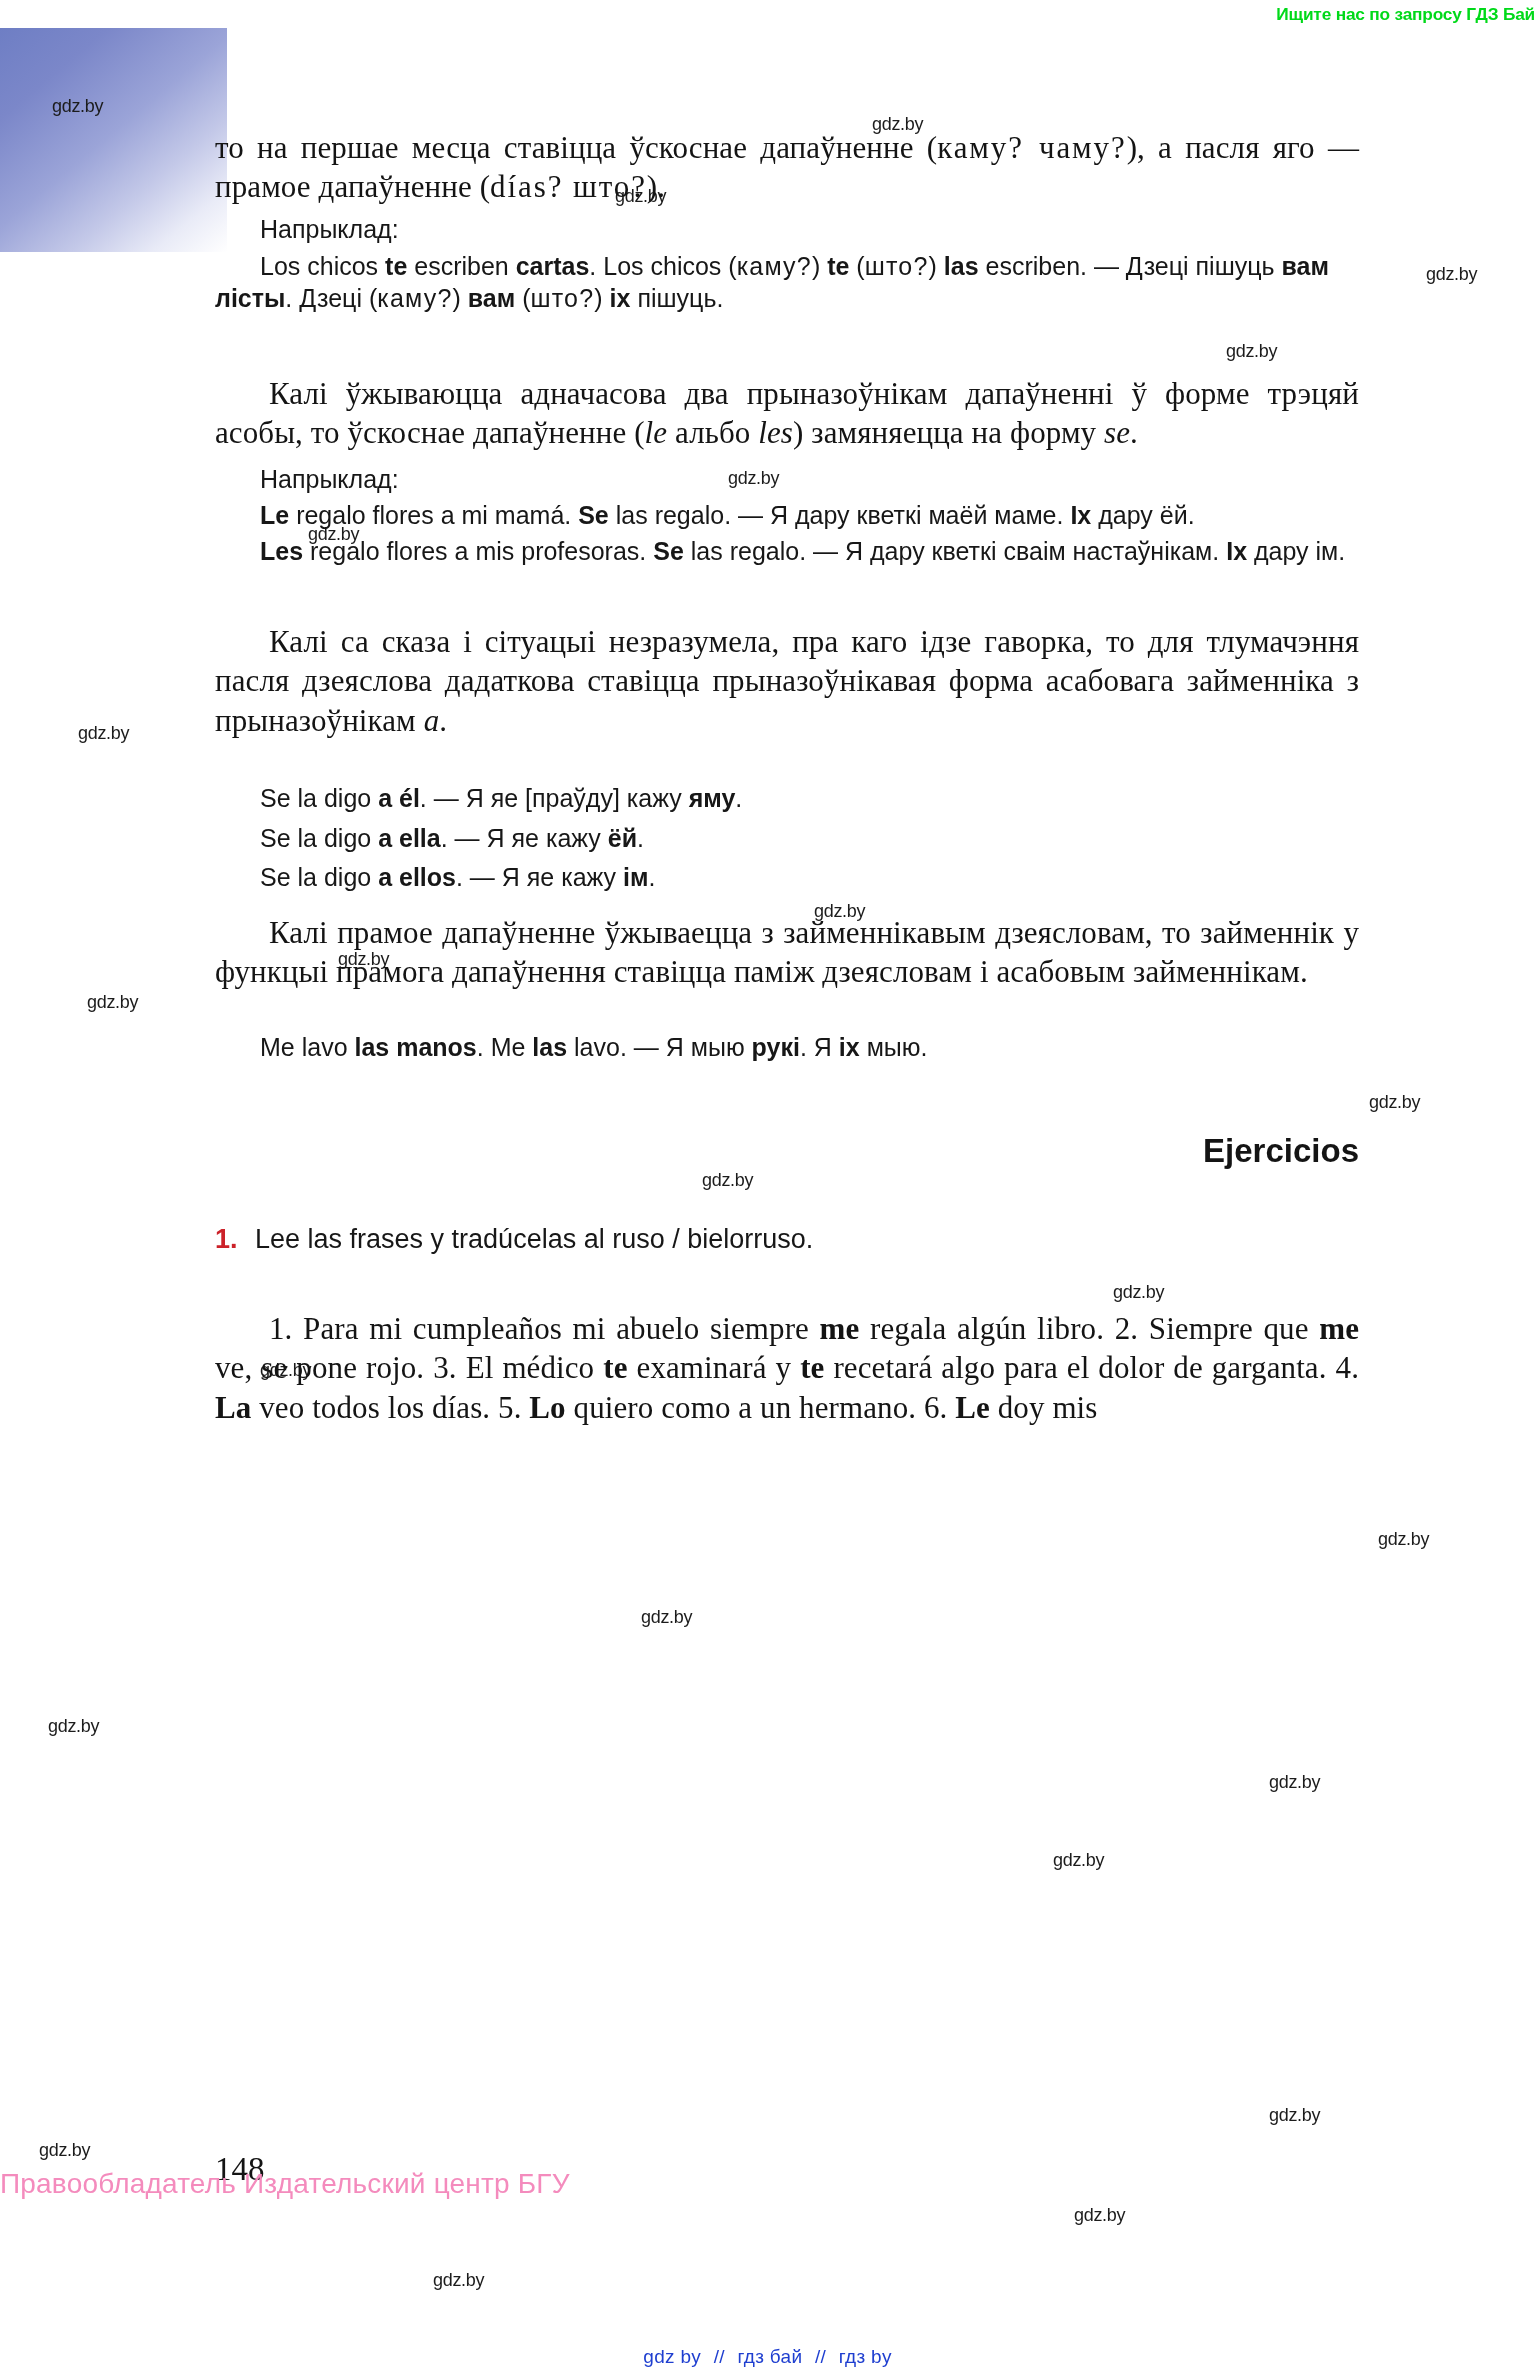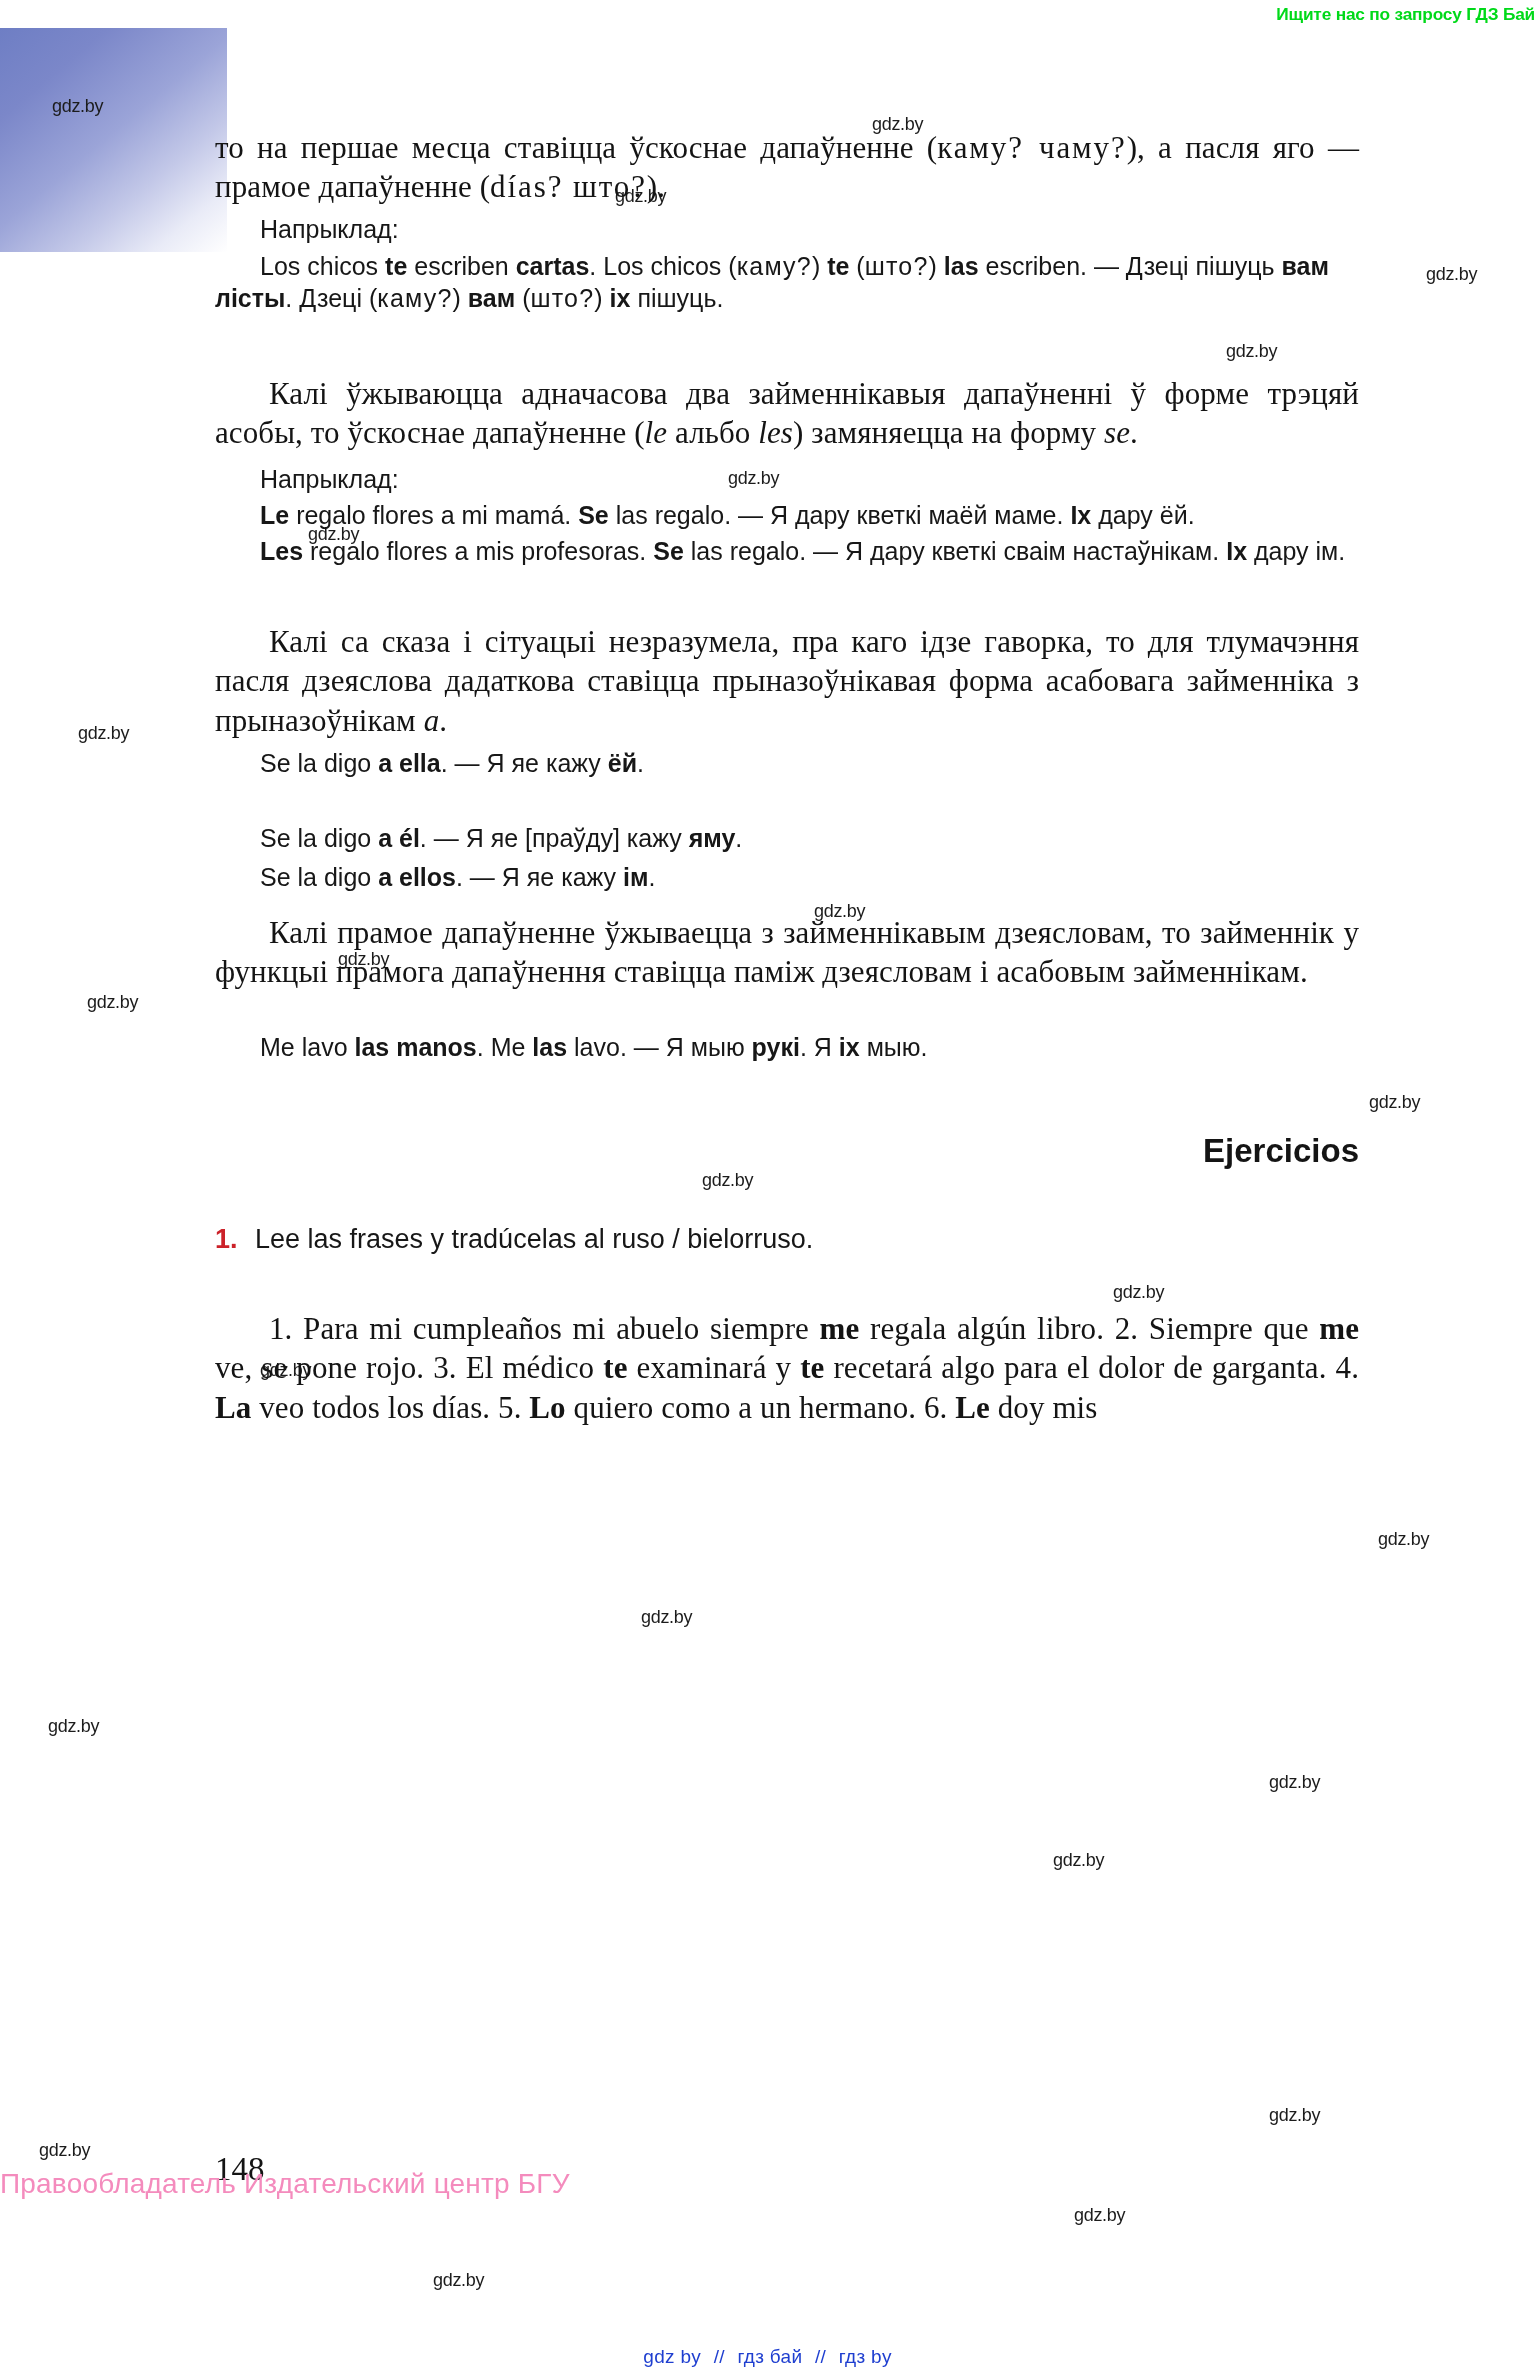--- a/index.html
+++ b/index.html
@@ -195,33 +195,33 @@
   </div>
 
 <div class="page">
 
   <p class="para-serif" style="margin-top:128px;"><span>то на першае месца ставіцца ўскоснае дапаўненне (</span><span class="sp-q">каму?  чаму?</span><span>), а пасля яго — прамое дапаўненне (</span><span class="sp-q">días?  што?</span><span>).</span></p>
 
   <p class="sans-block ind" style="margin-top:7px;">Напрыклад:</p>
 
   <p class="sans-block" style="margin-top:3.5px;text-indent:45px;"><span>Los chicos </span><b>te</b><span> escriben </span><b>cartas</b><span>. Los chicos (</span><span class="q-small">каму?</span><span>) </span><b>te</b><span> (</span><span class="q-small">што?</span><span>) </span><b>las</b><span> escriben. — Дзеці пішуць </span><b>вам лісты</b><span>. Дзеці (</span><span class="q-small">каму?</span><span>) </span><b>вам</b><span> (</span><span class="q-small">што?</span><span>) </span><b>ix</b><span> пішуць.</span></p>
 
-  <p class="para-serif indent" style="margin-top:59px;"><span>Калі ўжываюцца адначасова два займеннікавыя дапаўненні ў форме трэцяй асобы, то ўскоснае дапаўненне (</span><i>le</i><span> альбо </span><i>les</i><span>) замяняецца на форму </span><i>se</i><span>.</span></p>
+  <p class="para-serif indent" style="margin-top:59px;"><span>Калі ўжываюцца адначасова два прыназоўнікам дапаўненні ў форме трэцяй асобы, то ўскоснае дапаўненне (</span><i>le</i><span> альбо </span><i>les</i><span>) замяняецца на форму </span><i>se</i><span>.</span></p>
 
   <p class="sans-block ind" style="margin-top:10.4px;">Напрыклад:</p>
 
   <p class="sans-block" style="margin-top:3.5px;text-indent:45px;"><b>Le</b><span> regalo flores a mi mamá. </span><b>Se</b><span> las regalo. — Я дару кветкі маёй маме. </span><b>Ix</b><span> дару ёй.</span></p>
 
   <p class="sans-block" style="margin-top:3.5px;text-indent:45px;"><b>Les</b><span> regalo flores a mis profesoras. </span><b>Se</b><span> las regalo. — Я дару кветкі сваім настаўнікам. </span><b>Ix</b><span> дару ім.</span></p>
 
   <p class="para-serif indent" style="margin-top:54px;"><span>Калі са сказа і сітуацыі незразумела, пра каго ідзе гаворка, то для тлумачэння пасля дзеяслова дадаткова ставіцца прыназоўнікавая форма асабовага займенніка з прыназоўнікам </span><i>a</i><span>.</span></p>
 
+  <p class="sans-block" style="margin-top:42px;text-indent:45px;"><span>Se la digo </span><b>a él</b><span>. — Я яе [праўду] кажу </span><b>яму</b><span>.</span></p>
+
   <p class="sans-block" style="margin-top:7px;text-indent:45px;"><span>Se la digo </span><b>a ella</b><span>. — Я яе кажу </span><b>ёй</b><span>.</span></p>
-
-  <p class="sans-block" style="margin-top:42px;text-indent:45px;"><span>Se la digo </span><b>a él</b><span>. — Я яе [праўду] кажу </span><b>яму</b><span>.</span></p>
 
   <p class="sans-block" style="margin-top:7px;text-indent:45px;"><span>Se la digo </span><b>a ellos</b><span>. — Я яе кажу </span><b>ім</b><span>.</span></p>
 
   <p class="para-serif indent" style="margin-top:19px;">Калі прамое дапаўненне ўжываецца з займеннікавым дзеясловам, то займеннік у функцыі прамога дапаўнення ставіцца паміж дзеясловам і асабовым займеннікам.</p>
 
   <p class="sans-block" style="margin-top:40px;text-indent:45px;"><span>Me lavo </span><b>las manos</b><span>. Me </span><b>las</b><span> lavo. — Я мыю </span><b>рукі</b><span>. Я </span><b>ix</b><span> мыю.</span></p>
 
   <div class="ejercicios" style="margin-top:68px;">Ejercicios</div>
 
   <div class="ex-row" style="margin-top:54px;">

